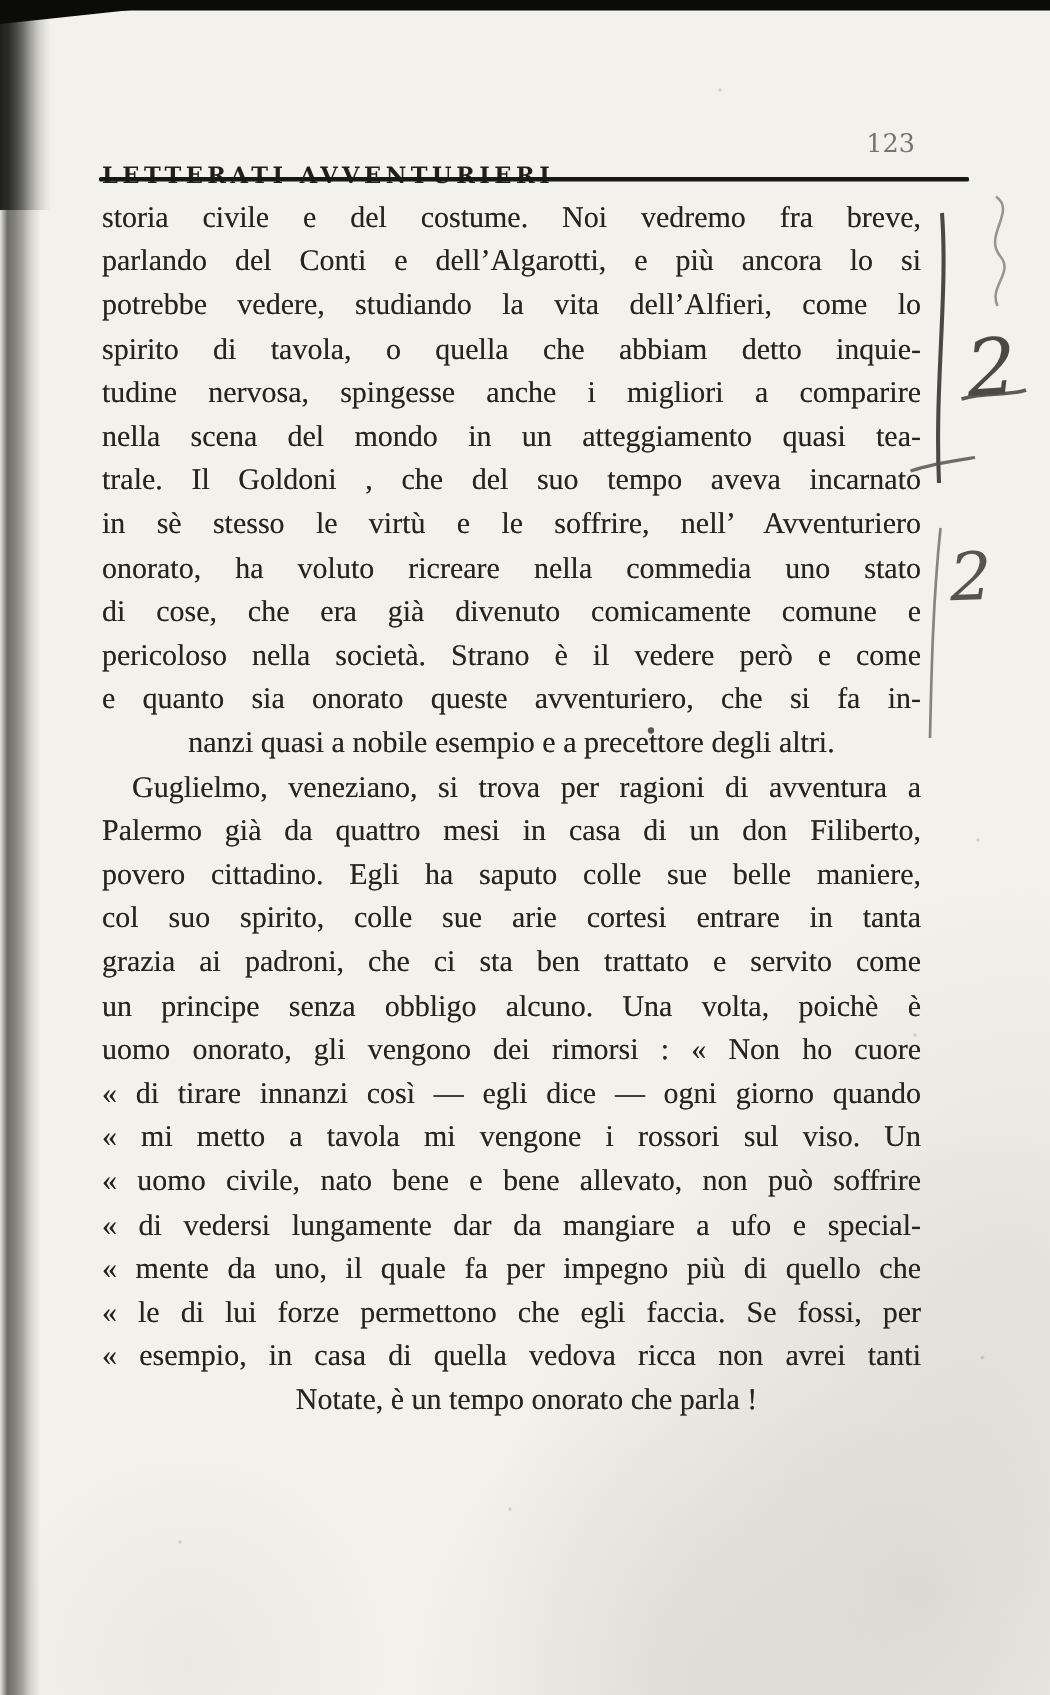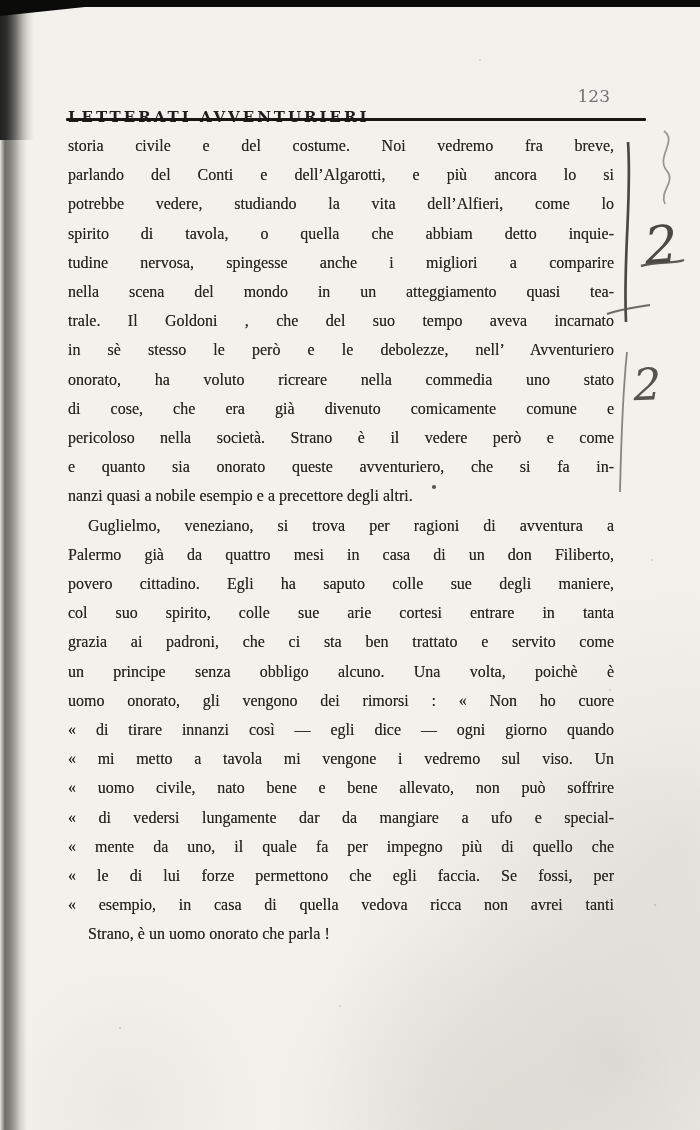--- a/index.html
+++ b/index.html
@@ -50,24 +50,24 @@
     font-family:"DejaVu Serif", serif;
     font-size:17px;color:#737373;
   }
   .header-rule{
     position:absolute;left:66px;top:118px;width:580px;height:2.6px;
     background:#171714;z-index:6;border-radius:1px;
   }
   
   .text-block{
     position:absolute;left:68px;top:131px;width:546px;z-index:6;
-    font-size:16px;line-height:29.2px;color:#26241f;
+    font-size:20px;line-height:29.2px;color:#26241f;
     text-shadow:0 0 .4px rgba(38,36,31,.6);
   }
-  .line{display:block;text-align:left;}
+  .line{display:block;text-align:center;}
   .line.j{text-align:justify;text-align-last:justify;}
   .line.ind{text-indent:20px;}
   .it{}
   
   .annot{position:absolute;left:0;top:0;z-index:7;pointer-events:none;}
 </style>
 </head>
 <body>
 
 <div class="paper"></div>
@@ -84,41 +84,41 @@
 <div class="header-rule"></div>
 
 <div class="text-block">
     <div class="line j"><span>storia civile e del costume. Noi vedremo fra breve,</span></div>
     <div class="line j"><span>parlando del Conti e dell’Algarotti, e più ancora lo si</span></div>
     <div class="line j"><span>potrebbe vedere, studiando la vita dell’Alfieri, come lo</span></div>
     <div class="line j"><span>spirito di tavola, o quella che abbiam detto inquie-</span></div>
     <div class="line j"><span>tudine nervosa, spingesse anche i migliori a comparire</span></div>
     <div class="line j"><span>nella scena del mondo in un atteggiamento quasi tea-</span></div>
     <div class="line j"><span>trale. Il Goldoni , che del suo tempo aveva incarnato</span></div>
-    <div class="line j"><span>in sè stesso le però e le debolezze, nell’ </span><span class="it">Avventuriero</span></div>
+    <div class="line j"><span>in sè stesso le virtù e le soffrire, nell’ </span><span class="it">Avventuriero</span></div>
     <div class="line j"><span class="it">onorato</span><span>, ha voluto ricreare nella commedia uno stato</span></div>
     <div class="line j"><span>di cose, che era già divenuto comicamente comune e</span></div>
     <div class="line j"><span>pericoloso nella società. Strano è il vedere però e come</span></div>
     <div class="line j"><span>e quanto sia </span><span class="it">onorato</span><span> queste avventuriero, che si fa in-</span></div>
     <div class="line"><span>nanzi quasi a nobile esempio e a precettore degli altri.</span></div>
     <div class="line ind j"><span>Guglielmo, veneziano, si trova per ragioni di avventura a</span></div>
     <div class="line j"><span>Palermo già da quattro mesi in casa di un don Filiberto,</span></div>
-    <div class="line j"><span>povero cittadino. Egli ha saputo colle sue degli maniere,</span></div>
+    <div class="line j"><span>povero cittadino. Egli ha saputo colle sue belle maniere,</span></div>
     <div class="line j"><span>col suo spirito, colle sue arie cortesi entrare in tanta</span></div>
     <div class="line j"><span>grazia ai padroni, che ci sta ben trattato e servito come</span></div>
     <div class="line j"><span>un principe senza obbligo alcuno. Una volta, poichè è</span></div>
     <div class="line j"><span>uomo onorato, gli vengono dei rimorsi : « Non ho cuore</span></div>
     <div class="line j"><span>« di tirare innanzi così — egli dice — ogni giorno quando</span></div>
-    <div class="line j"><span>« mi metto a tavola mi vengone i vedremo sul viso. Un</span></div>
+    <div class="line j"><span>« mi metto a tavola mi vengone i rossori sul viso. Un</span></div>
     <div class="line j"><span>« uomo civile, nato bene e bene allevato, non può soffrire</span></div>
     <div class="line j"><span>« di vedersi lungamente dar da mangiare a ufo e special-</span></div>
     <div class="line j"><span>« mente da uno, il quale fa per impegno più di quello che</span></div>
     <div class="line j"><span>« le di lui forze permettono che egli faccia. Se fossi, per</span></div>
     <div class="line j"><span>« esempio, in casa di quella vedova ricca non avrei tanti</span></div>
-    <div class="line ind"><span>Strano, è un uomo onorato che parla !</span></div>
+    <div class="line ind"><span>Notate, è un tempo onorato che parla !</span></div>
   </div>
 
 <svg class="annot" width="700" height="1130" viewBox="0 0 700 1130">
 
   <path d="M664 131 C 678 141, 655 157, 667 171 C 676 182, 659 191, 665 204" fill="none" stroke="#85847d" stroke-width="1.7" opacity="0.85"></path>
 
   <path d="M628 142 C 632 196, 623 256, 626 322" fill="none" stroke="#3b3a36" stroke-width="2.7" opacity="0.92"></path>
 
   <path d="M607 314 C 622 309, 637 307, 650 305" fill="none" stroke="#55544f" stroke-width="2.1" opacity="0.85"></path>
 

